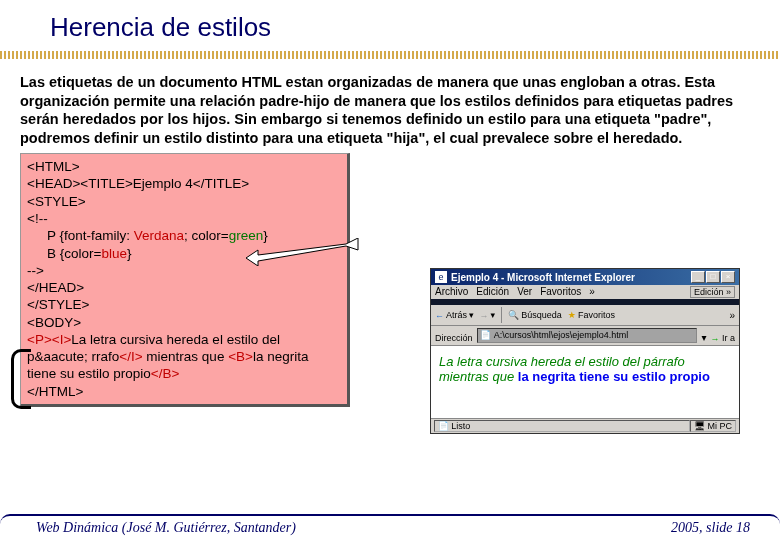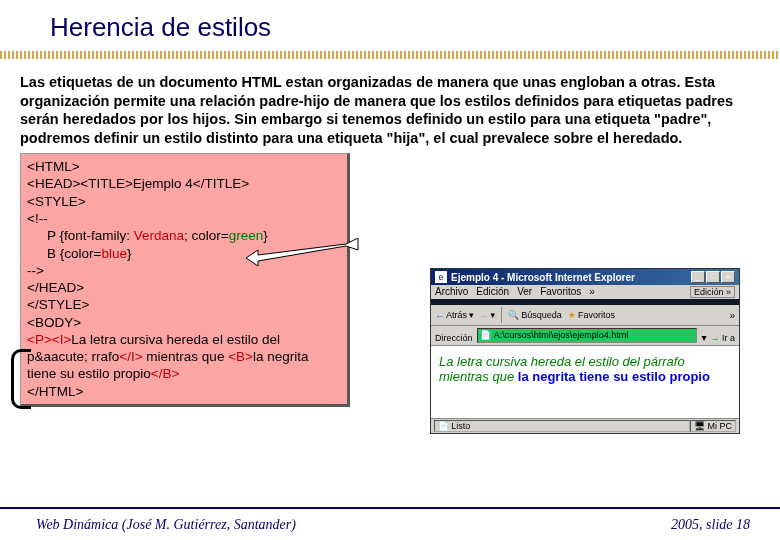--- a/index.html
+++ b/index.html
@@ -121,21 +121,21 @@
   .br-tbtn { display: flex; align-items: center; gap: 2px; font-size: 9px; }
   .br-sep { width: 1px; height: 16px; background: #888; }
   .br-address {
     display: flex; align-items: flex-end; gap: 4px;
     padding: 2px 4px;
     border-bottom: 1px solid #888;
   }
   .br-addr-label { font-size: 9px; }
   .br-addr-input {
     flex: 1;
-    background: #22c55e;
+    background: #a3a3a3;
     border: 1px inset #888;
     padding: 1px 3px;
     font-size: 9px;
     height: 15px;
     overflow: hidden;
     white-space: nowrap;
   }
   .br-go { font-size: 9px; }
   .br-viewport {
     background: #fff;
@@ -156,30 +156,31 @@
   .br-status-cell {
     border: 1px inset #aaa;
     padding: 0 3px;
     display: flex; align-items: center; gap: 2px;
   }
   .footer {
     position: absolute;
     bottom: 0;
     left: 0;
     right: 0;
-    height: 33px;
+    height: 26px;
     border-top: 2px solid #000066;
     display: flex;
     justify-content: space-between;
     align-items: center;
     padding: 0 30px 0 36px;
     font-style: italic;
     font-family: "Times New Roman", serif;
     font-size: 14px;
     color: #000066;
+    border-radius: 10px;
   }
 </style>
 </head>
 <body>
 
 <div class="title">Herencia de estilos</div>
 <div class="divider"></div>
 
 <div class="content">
   <p class="paragraph">Las etiquetas de un documento HTML estan organizadas de manera que unas engloban a otras. Esta organización permite una relación padre-hijo de manera que los estilos definidos para etiquetas padres serán heredados por los hijos. Sin embargo si tenemos definido un estilo para una etiqueta "padre", podremos definir un estilo distinto para una etiqueta "hija", el cual prevalece sobre el heredado.</p>

